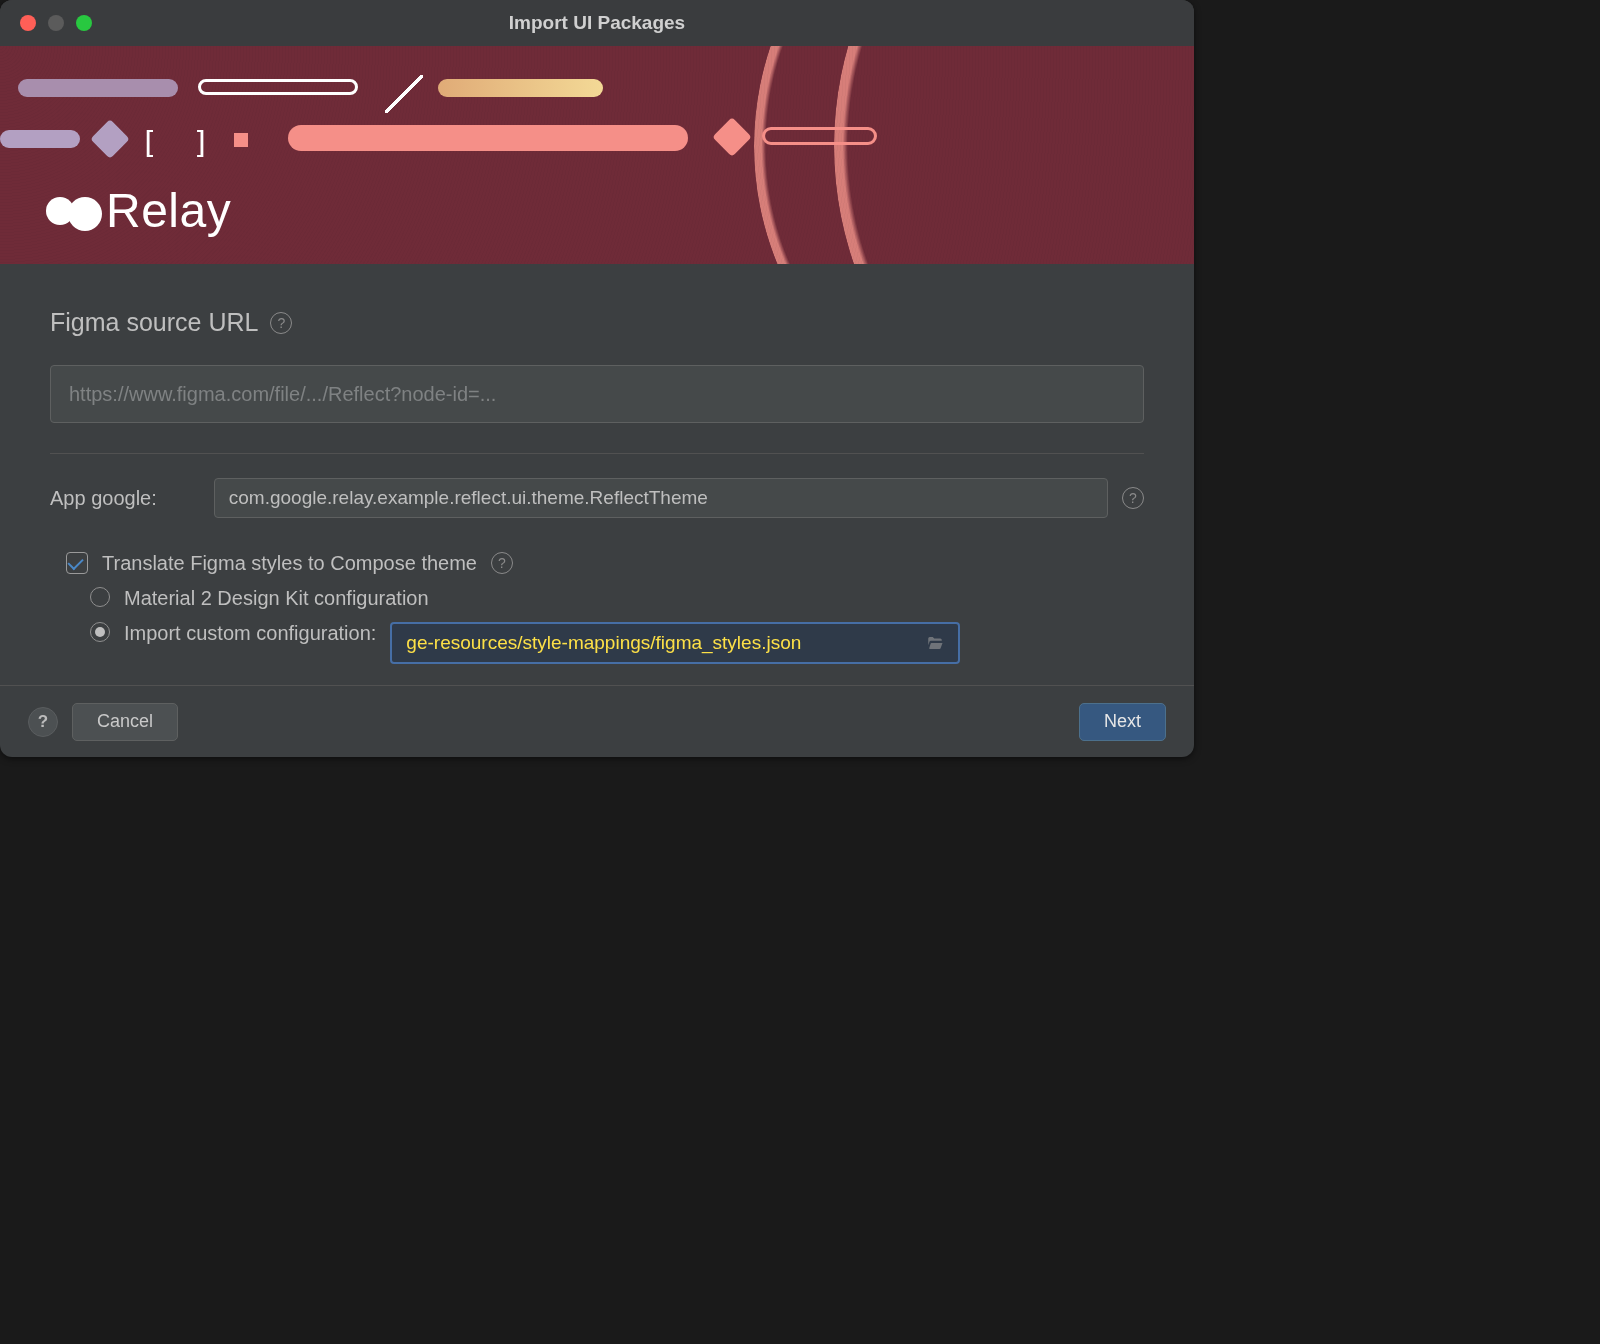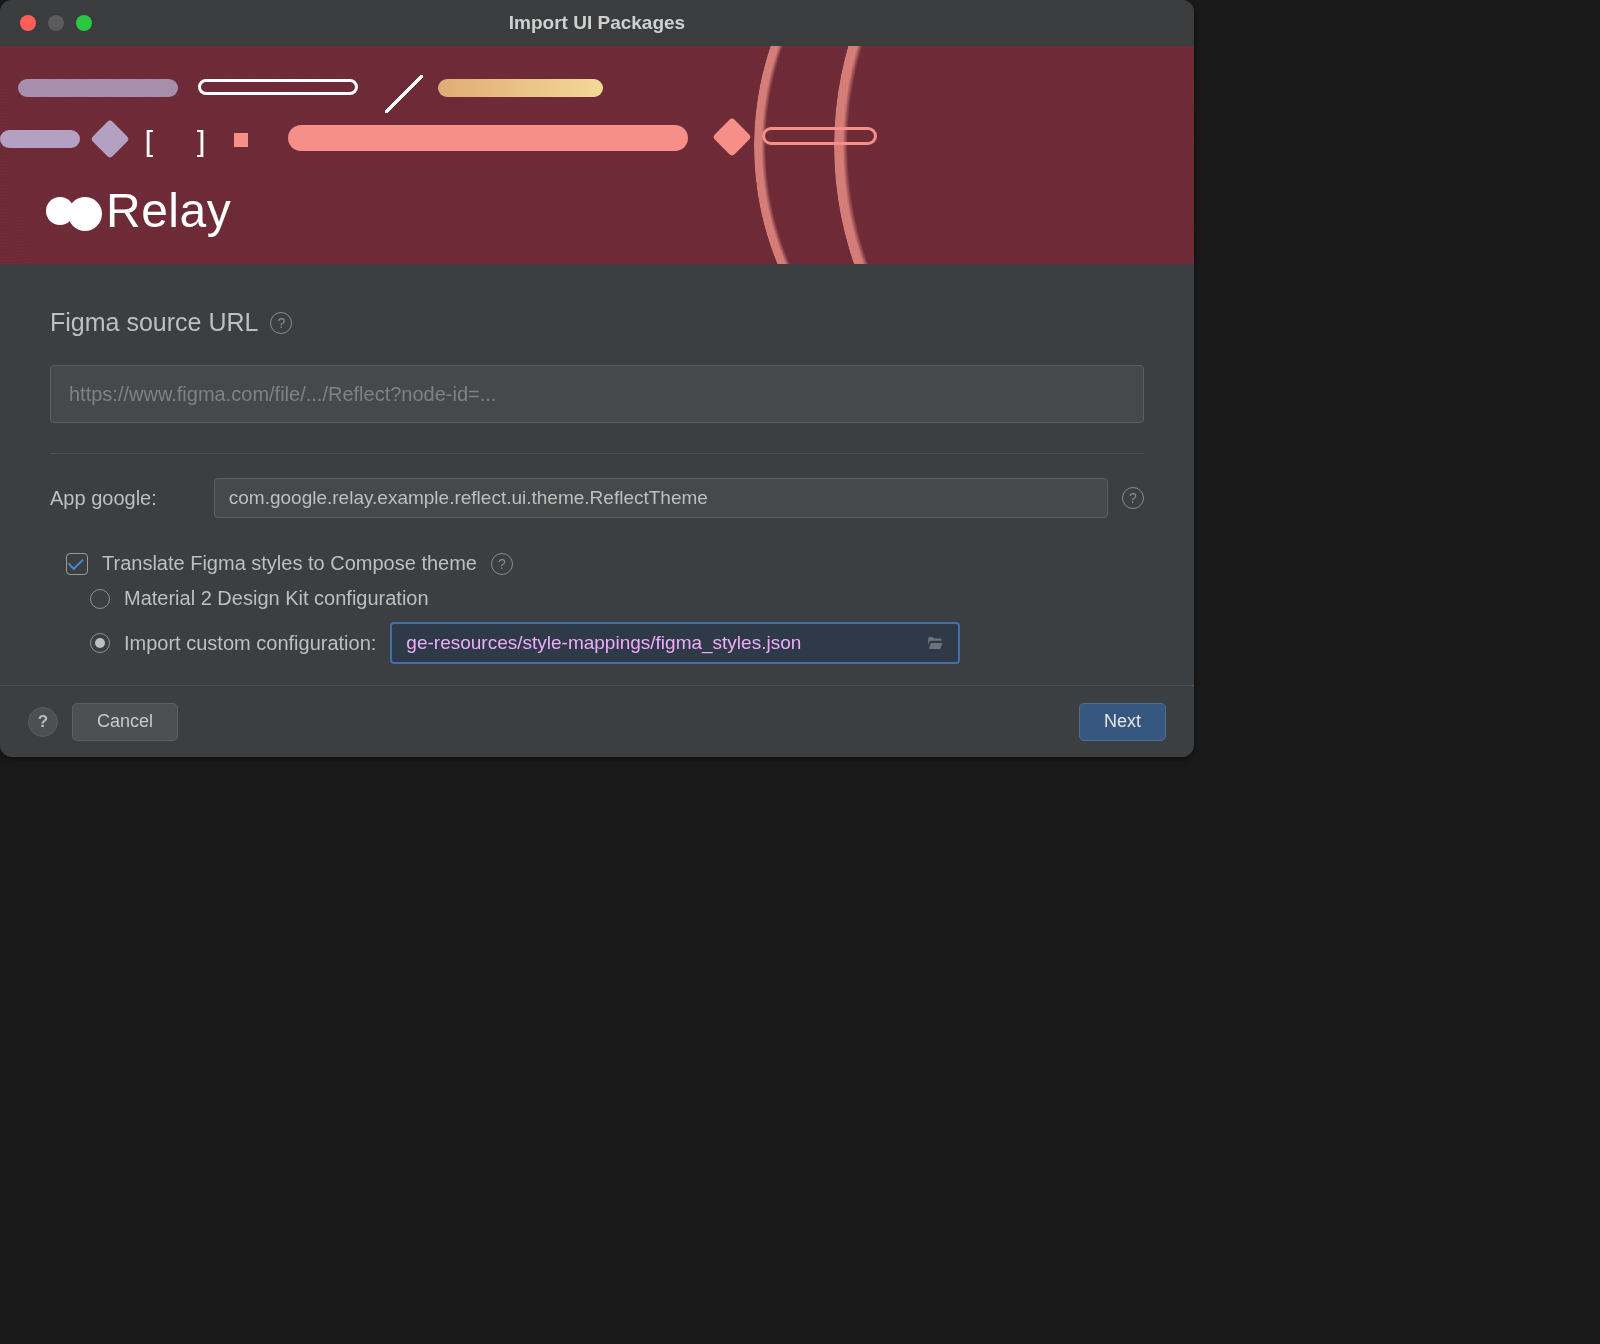--- a/index.html
+++ b/index.html
@@ -157,21 +157,21 @@
     border-radius: 4px;
     padding: 0 14px;
     color: var(--text-primary);
     font-size: 19px;
     outline: none;
     margin-left: 43px;
   }
 
   .opts { margin-top: 28px; margin-left: 10px; }
   .opt-row {
-    display: flex; align-items: center; gap: 14px;
+    display: flex; gap: 14px;
     padding: 6px 0 6px 6px;
     font-size: 20px; color:#bfbfbf;
   }
   .opt-row.indent { padding-left: 30px; }
   .checkbox {
     width: 22px; height: 22px;
     border: 1.5px solid #9a9a9a; border-radius: 4px;
     display: inline-flex; align-items:center; justify-content:center;
     background: transparent;
   }
@@ -189,21 +189,21 @@
     content:""; width:10px; height:10px; border-radius:50%; background:#bfbfbf;
   }
   .config-path-box {
     flex: 1;
     height: 42px;
     background: var(--bg-selected-input);
     border: 2px solid var(--border-selected);
     border-radius: 4px;
     display: flex; align-items:center;
     padding: 0 12px;
-    color: #f0abfc;
+    color: #fde047;
     font-size: 19px;
     max-width: 570px;
     gap: 10px;
   }
   .config-path-box input {
     flex:1; background: transparent; border:none; outline:none;
     color: inherit; font-size: inherit; font-family: inherit;
   }
   .folder-icon {
     width: 22px; height: 18px; opacity:.6;

